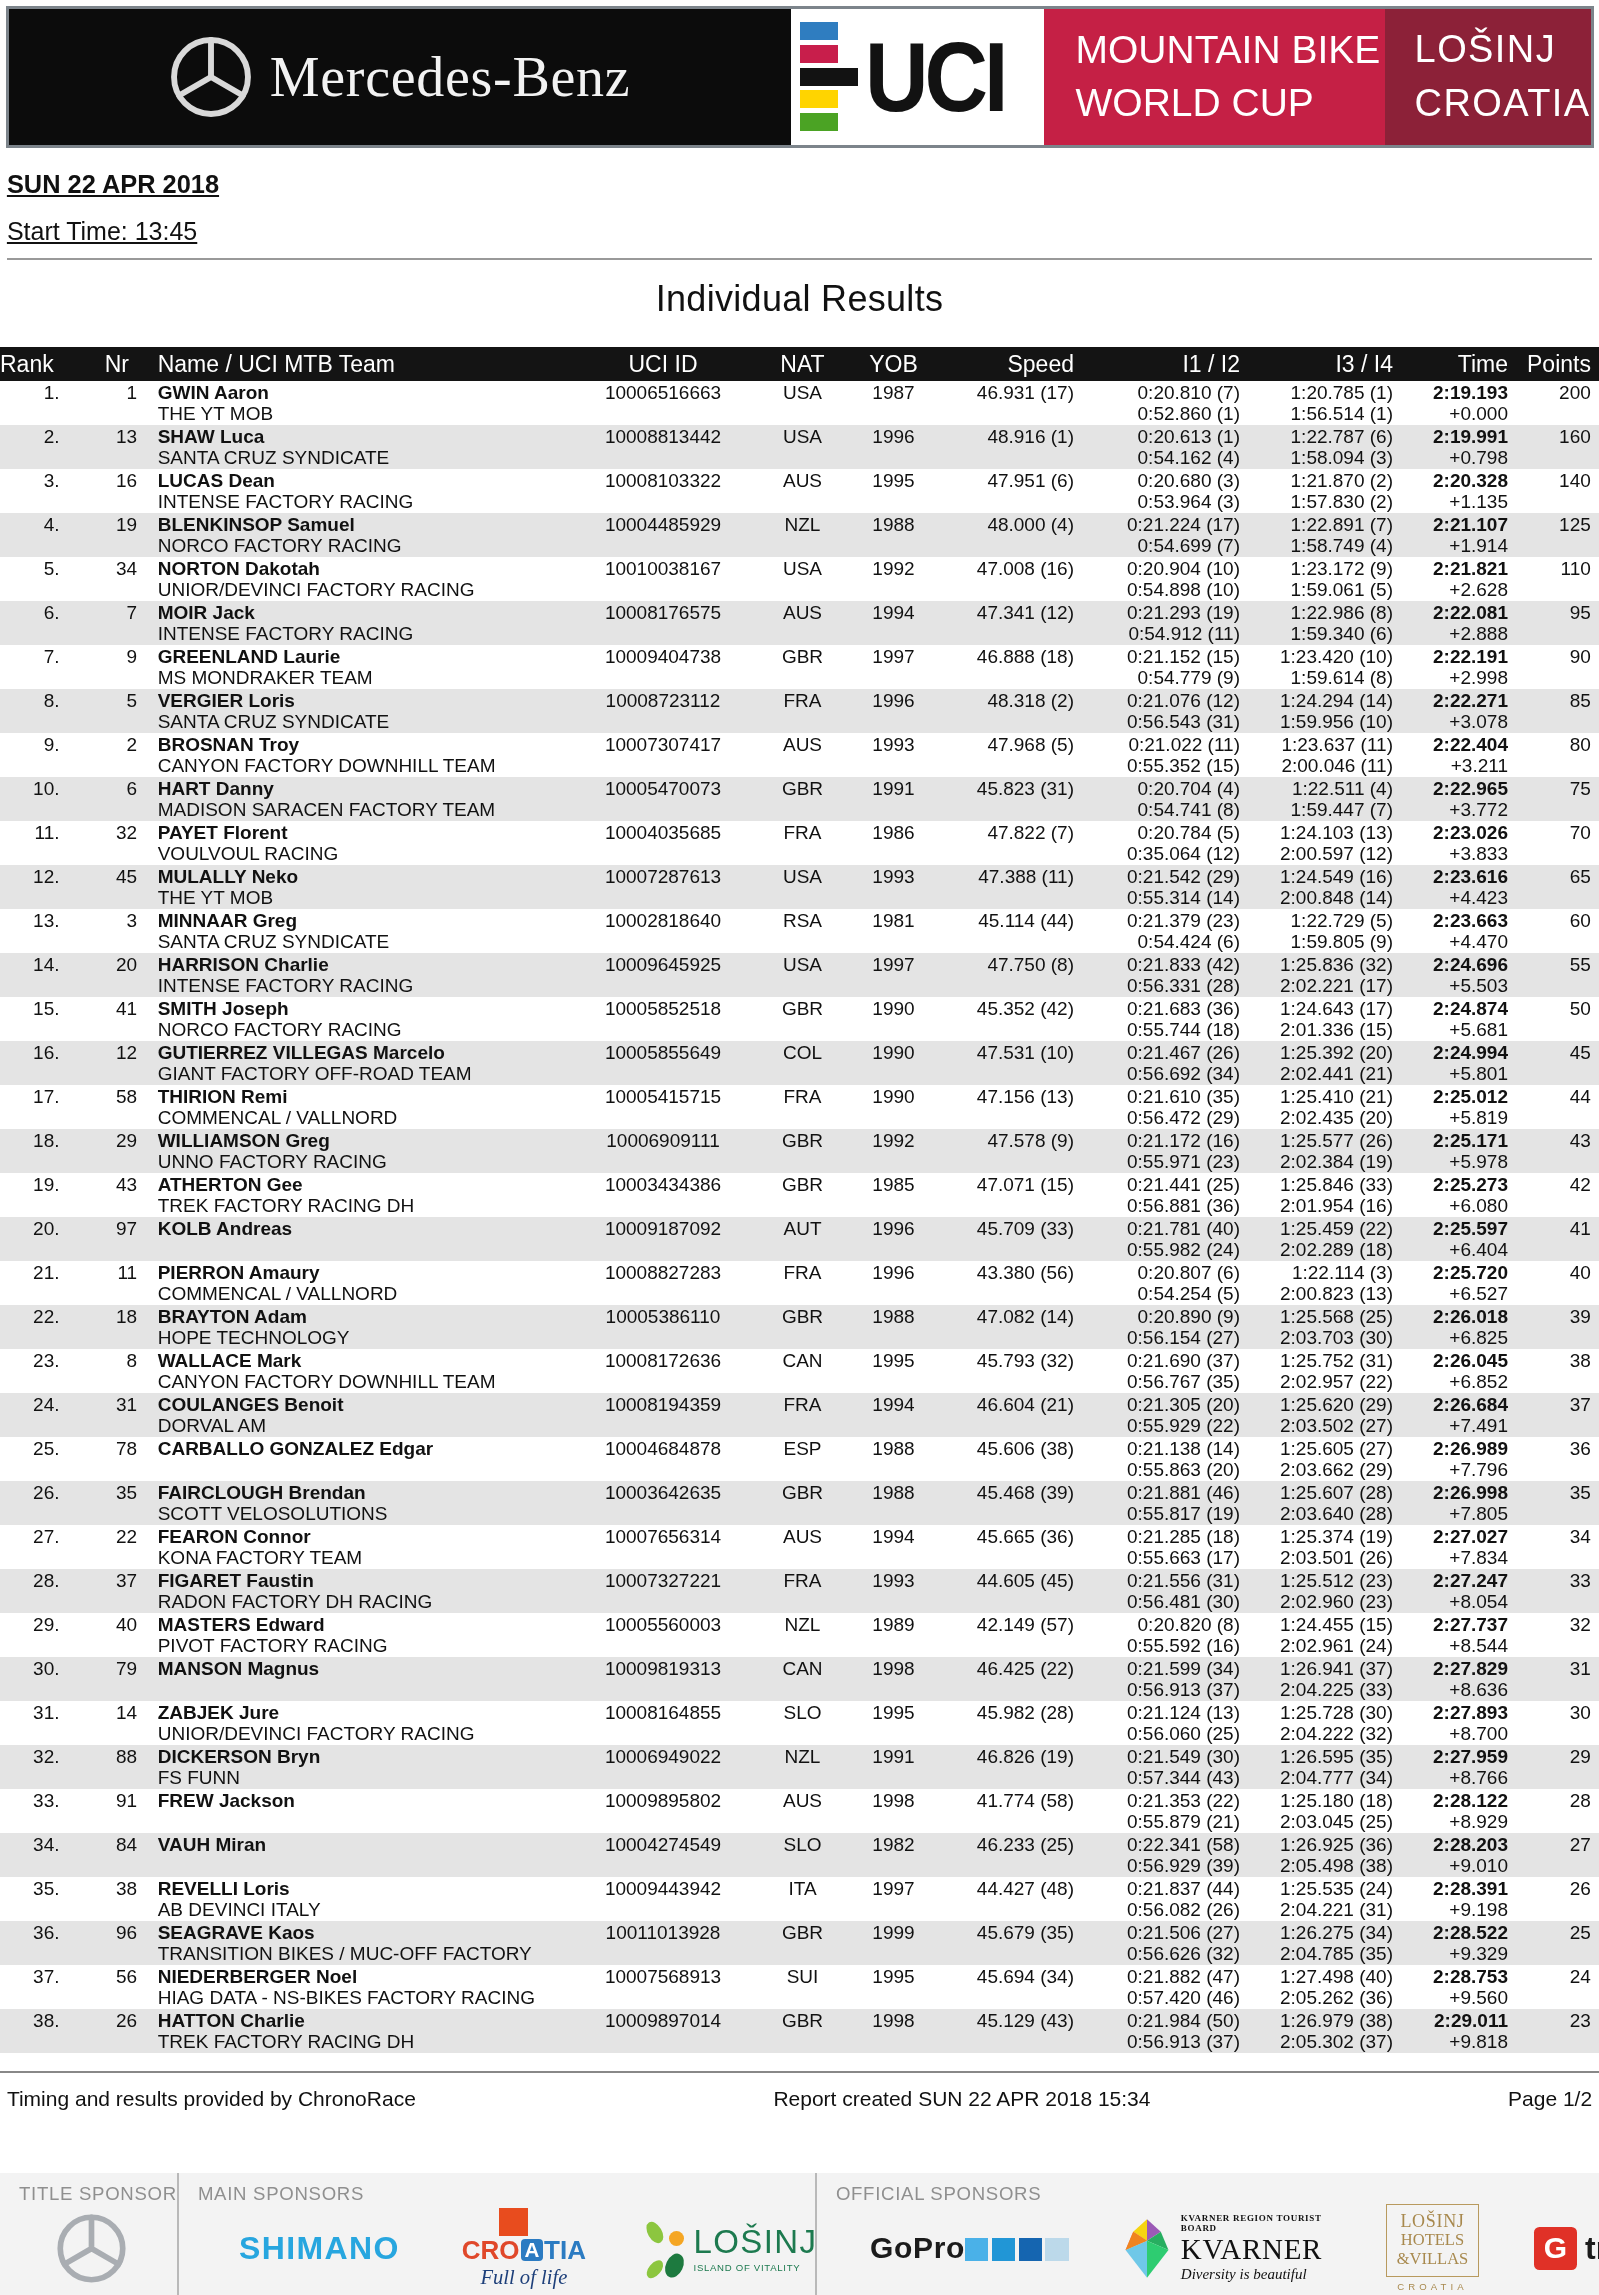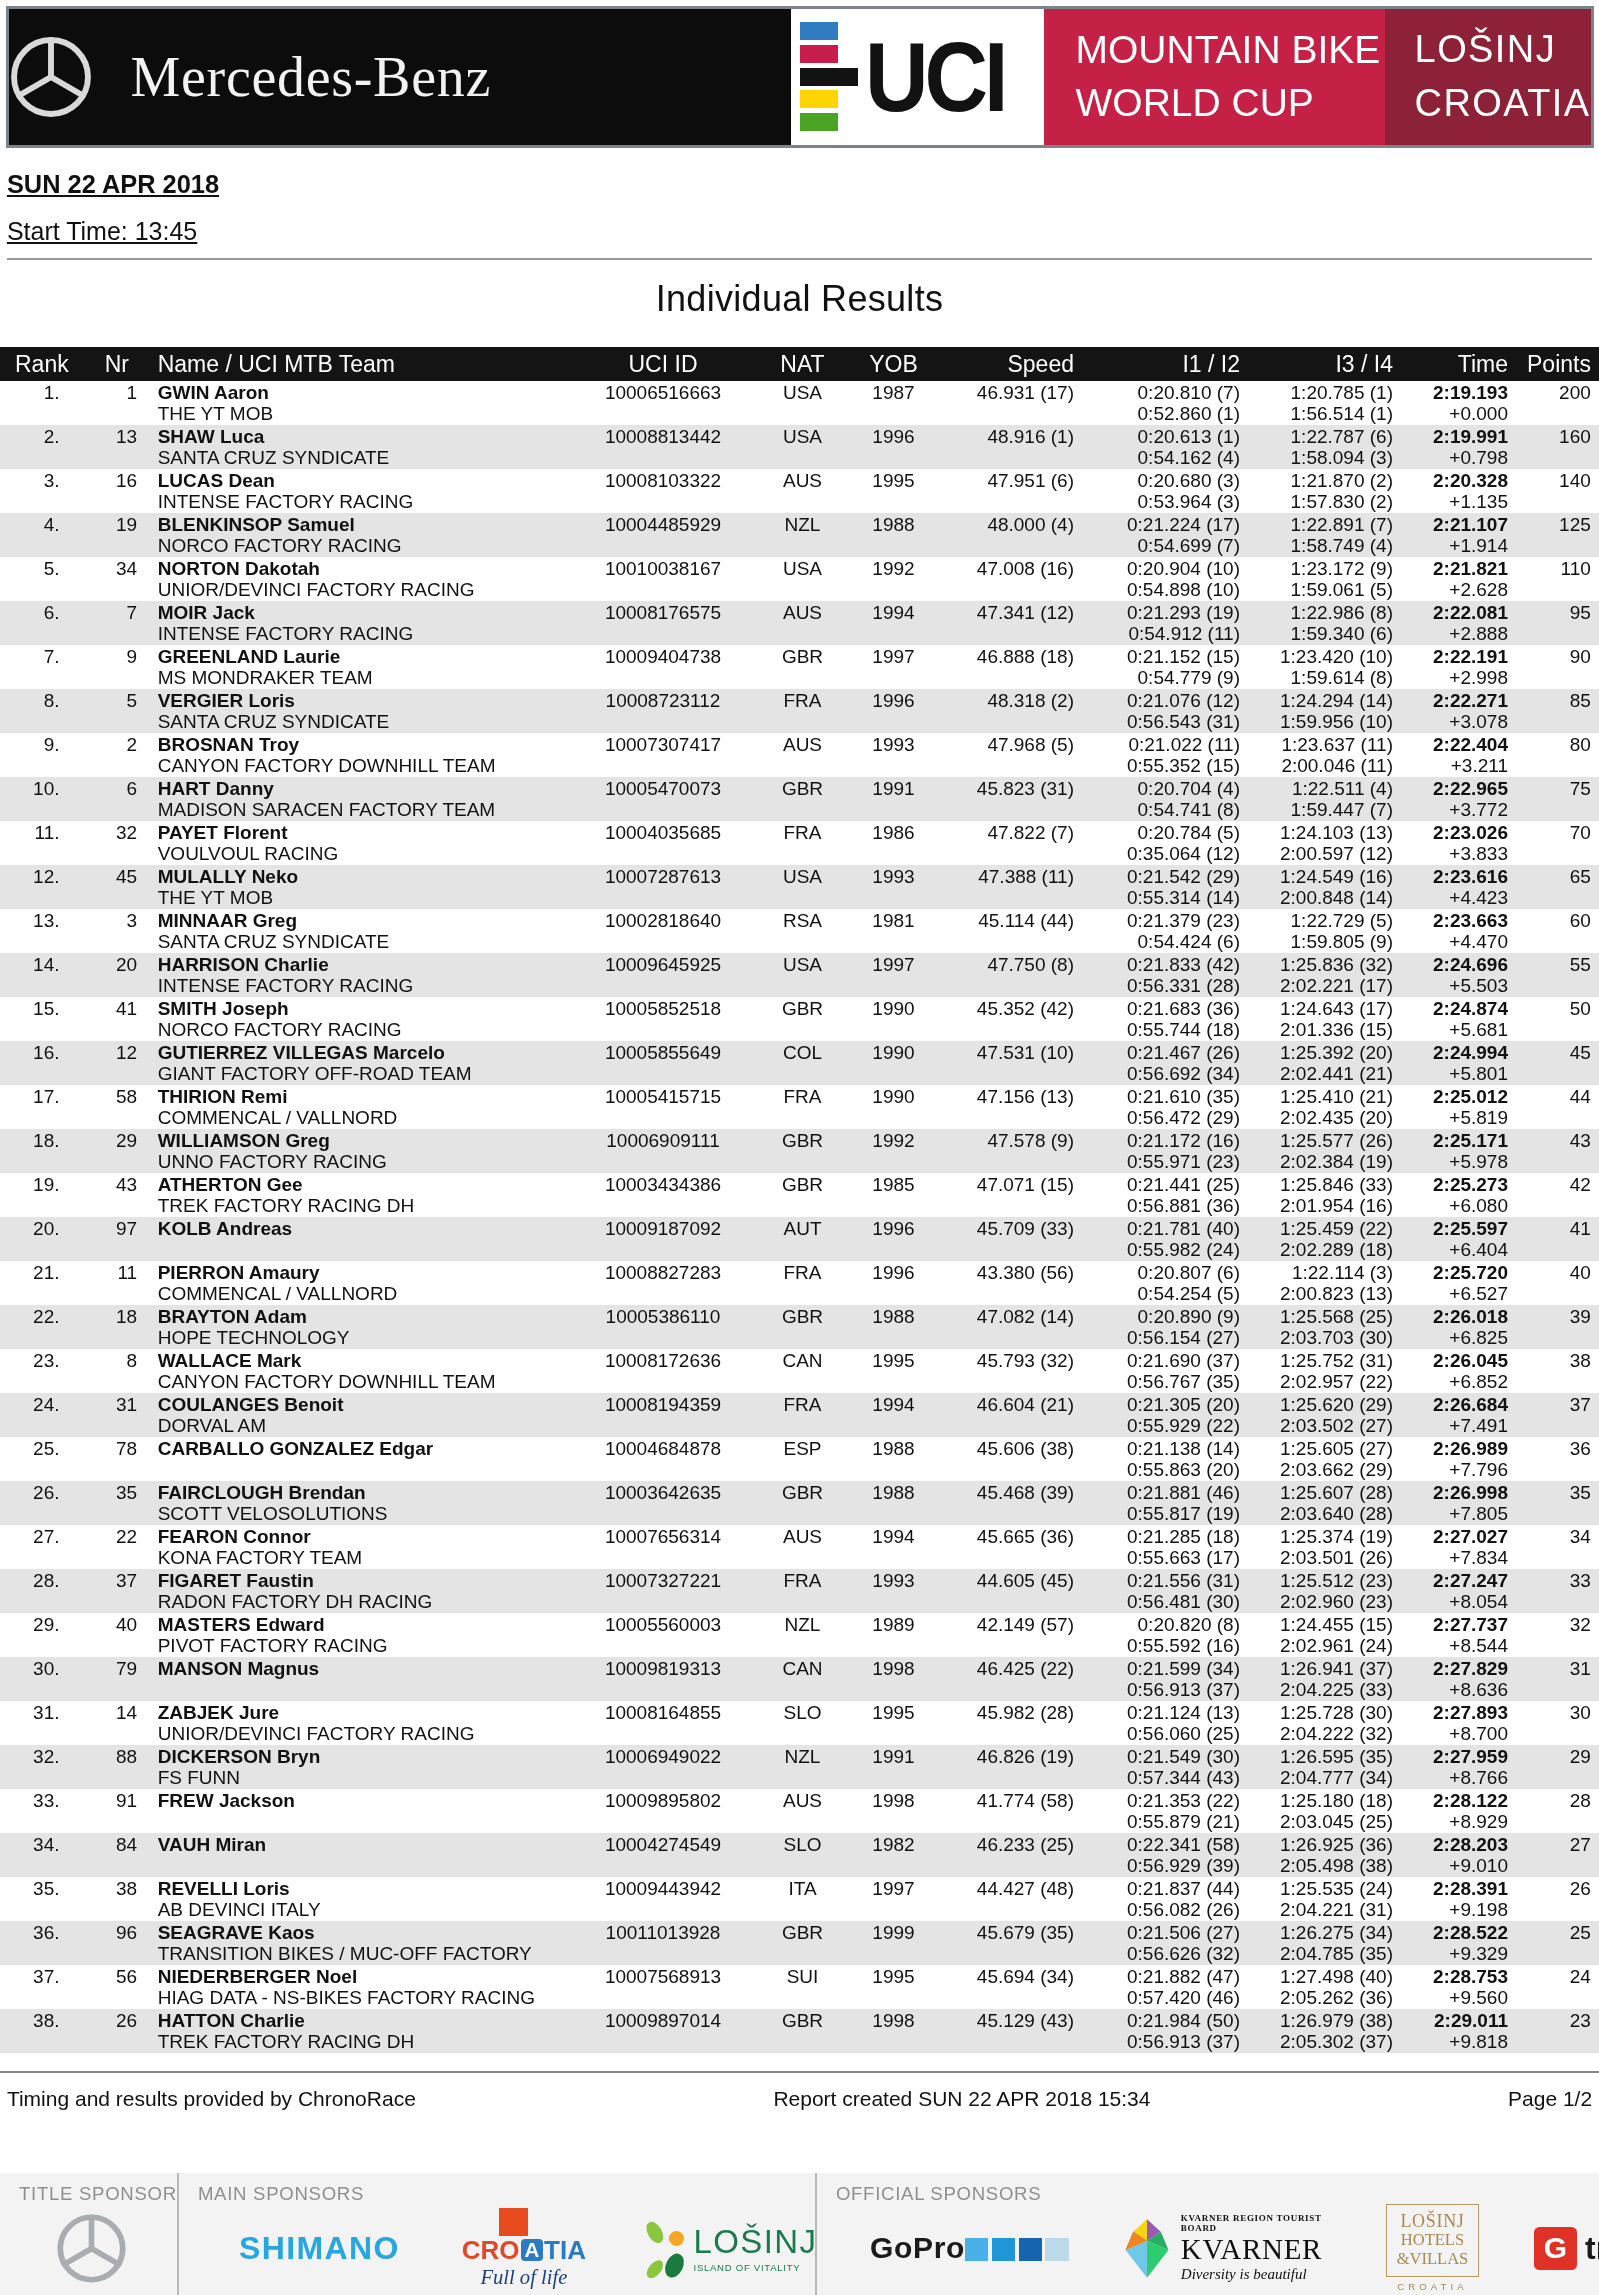--- a/index.html
+++ b/index.html
@@ -9,21 +9,21 @@
     font-family:"Liberation Sans", sans-serif; color:#111;
   }
   
   .banner {
     margin:5.5px 5.5px 0 5.5px; height:142px;
     border:3.4px solid #7c848b;
     display:flex; overflow:hidden;
   }
   .b-mercedes {
     width:792px; background:#0c0c0c; color:#f2f2f2;
-    display:flex; align-items:center; gap:38px;
+    display:flex; align-items:center; justify-content:center; gap:17px;
   }
   .mb-star { width:84px; height:84px; }
   .mb-text { font-family:"Liberation Serif", serif; font-size:56px; letter-spacing:0.7px; }
   .b-uci {
     width:256px; background:#ffffff; display:flex; align-items:center;
     padding-left:9.6px; gap:6.9px;
   }
   .uci-stripes { display:flex; flex-direction:column; gap:4.8px; align-items:flex-start; }
   .uci-stripes .bar { height:18px; width:38px; }
   .uci-stripes .bar.b3 { width:58px; }
@@ -48,21 +48,21 @@
   .rule { border:none; border-top:2.1px solid #999; margin:12.4px 6.9px 0 6.9px; }
   .page-title { text-align:center; font-size:36px; font-weight:normal; margin-top:18px; letter-spacing:0.3px; }
   
   :root { --cols:65px 79px 426px 186px 93px 89px 165px 168px 162px 94px 72px; }
   .thead {
     margin-top:27.5px; background:#141414; color:#fff; height:34px;
     display:grid; grid-template-columns:var(--cols); align-items:center;
     font-size:23px;
   }
   .hcell { white-space:nowrap; }
-  .h-rank { padding-left:15px; }
+  .h-rank { }
   .h-nr   { text-align:right; padding-right:15px; }
   .h-name { padding-left:13.7px; }
   .h-uci  { text-align:center; }
   .h-nat  { text-align:center; }
   .h-yob  { text-align:center; }
   .h-speed{ text-align:right; padding-right:29px; }
   .h-i12  { text-align:right; padding-right:31px; }
   .h-i34  { text-align:right; padding-right:40px; }
   .h-time { text-align:right; padding-right:19px; }
   .h-pts  { text-align:right; padding-right:8.2px; }

